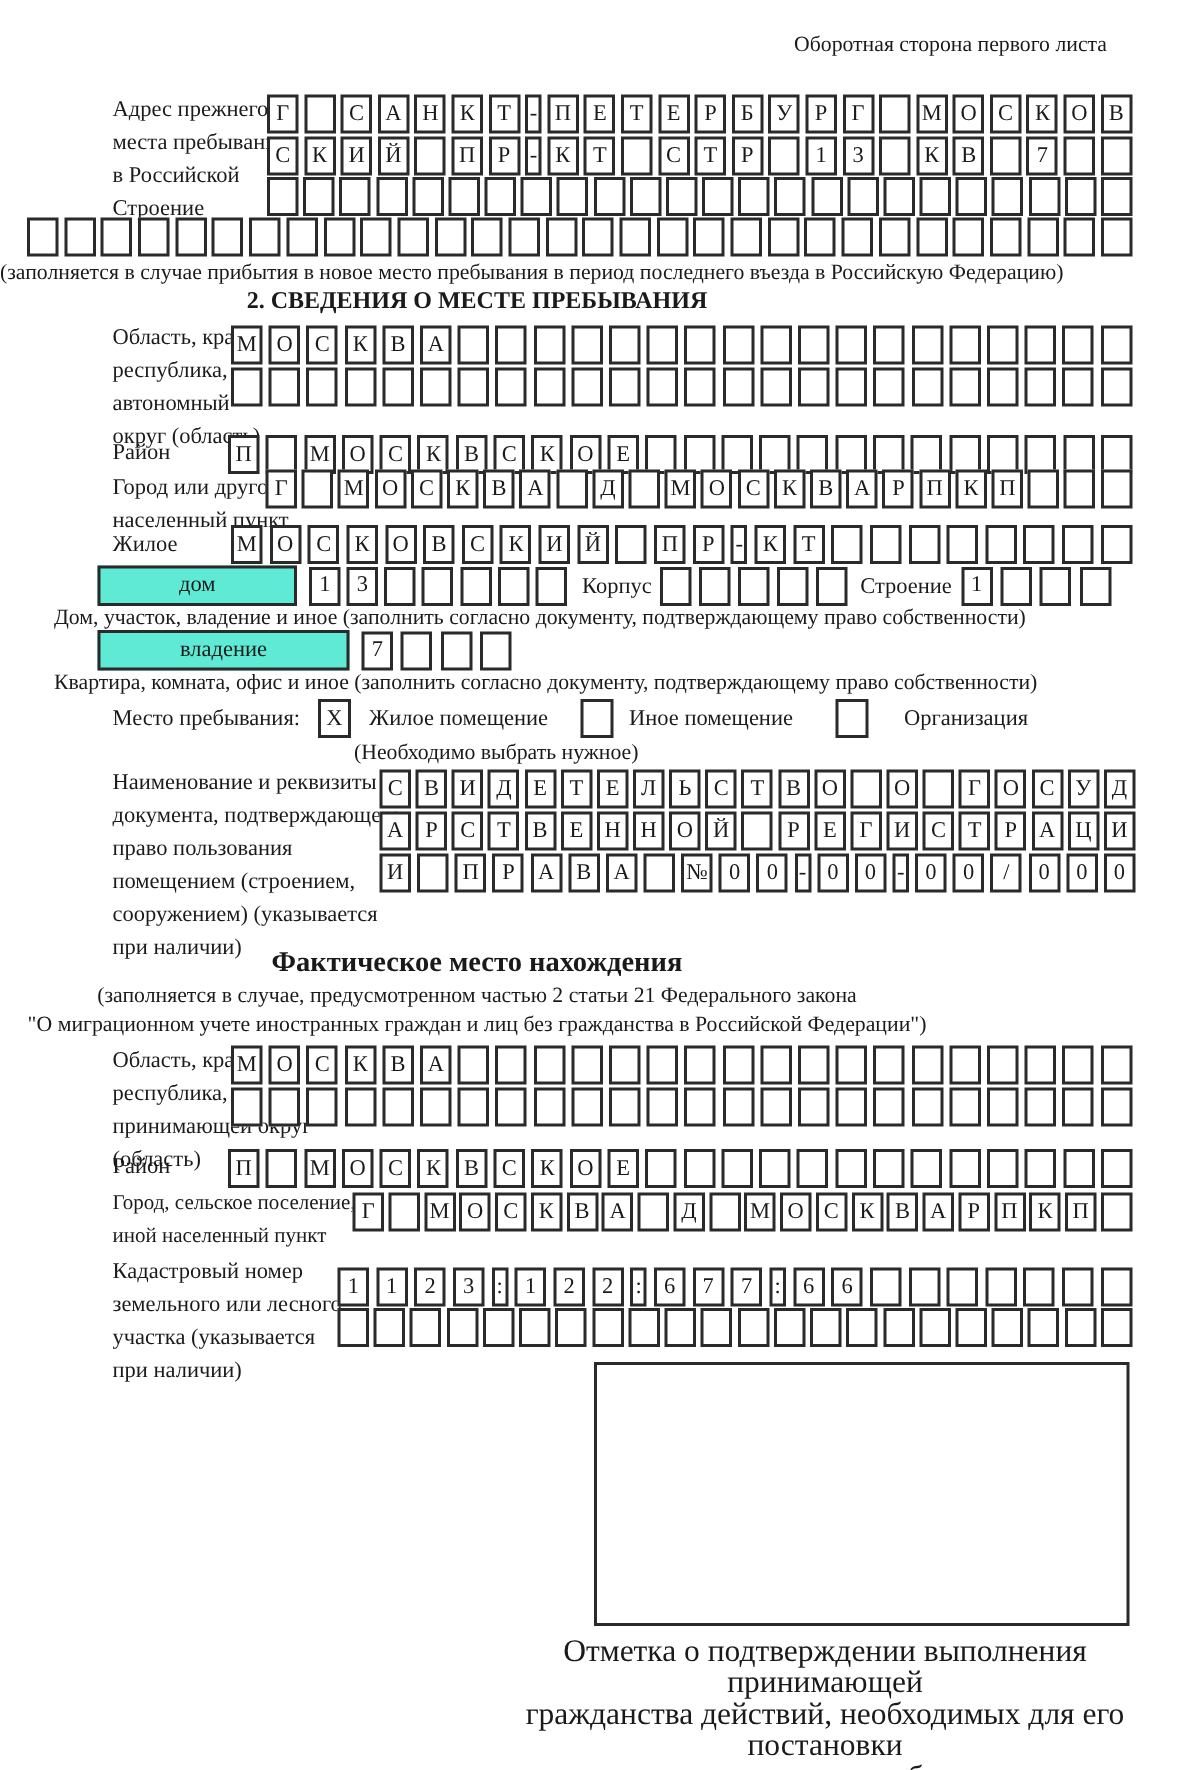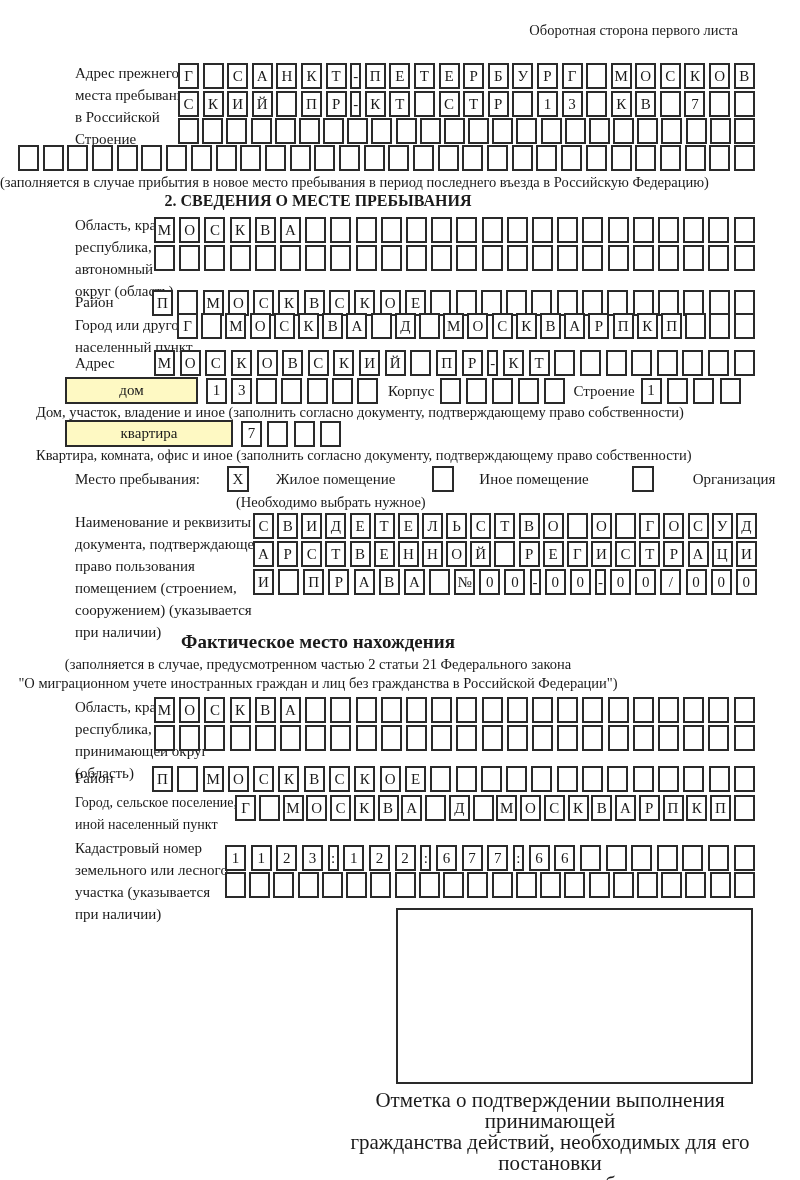--- a/index.html
+++ b/index.html
@@ -10,21 +10,21 @@
   .cell{width:21px;height:26px;border:2px solid #2a2a2a;box-sizing:border-box;
         display:flex;align-items:center;justify-content:center;
         font-size:15px;line-height:1;background:#fff;flex:0 0 auto;}
   .cell.narrow{width:11px;}
   .label{font-size:15px;line-height:22px;}
   .label div{white-space:nowrap;}
   .caption{font-size:14.5px;white-space:nowrap;}
   .center{width:636px;text-align:center;left:0;}
   .title{font-weight:bold;font-size:16px;}
   .namedbox{border:2px solid #2a2a2a;box-sizing:border-box;height:27px;
-        display:flex;align-items:center;justify-content:center;font-size:15px;background:#fef9c3;}
+        display:flex;align-items:center;justify-content:center;font-size:15px;background:#5eead4;}
   .inline-flex{display:flex;align-items:center;}
   .stampbox{border:2px solid #2a2a2a;box-sizing:border-box;background:#fff;}
   .stampcap div{font-size:21px;line-height:21px;}
 </style>
 </head>
 <body>
 
 <div id="page">
 
   <div class="abs caption" style="top:22px;right:62px;">Оборотная сторона первого листа</div>
@@ -260,21 +260,21 @@
       <div class="cell">А</div>
       <div class="cell">Р</div>
       <div class="cell">П</div>
       <div class="cell">К</div>
       <div class="cell">П</div>
       <div class="cell"></div>
       <div class="cell"></div>
       <div class="cell"></div>
     </div>
 
-  <div class="abs label" style="left:75px;top:352px;">Адрес</div>
+  <div class="abs label" style="left:75px;top:352px;">Жилое</div>
   <div class="row" style="left:154px;top:350px;width:601px;">
       <div class="cell">М</div>
       <div class="cell">О</div>
       <div class="cell">С</div>
       <div class="cell">К</div>
       <div class="cell">О</div>
       <div class="cell">В</div>
       <div class="cell">С</div>
       <div class="cell">К</div>
       <div class="cell">И</div>
@@ -318,31 +318,31 @@
     <div style="display:flex;justify-content:space-between;width:100px;">
         <div class="cell">1</div>
         <div class="cell"></div>
         <div class="cell"></div>
         <div class="cell"></div>
       </div>
   </div>
   <div class="abs caption" style="left:36px;top:404px;">Дом, участок, владение и иное (заполнить согласно документу, подтверждающему право собственности)</div>
 
   <div class="abs inline-flex" style="left:65px;top:420px;">
-    <div class="namedbox" style="width:168px;margin-right:8px;">квартира</div>
+    <div class="namedbox" style="width:168px;margin-right:8px;">владение</div>
     <div style="display:flex;justify-content:space-between;width:100px;">
         <div class="cell">7</div>
         <div class="cell"></div>
         <div class="cell"></div>
         <div class="cell"></div>
       </div>
   </div>
   <div class="abs caption" style="left:36px;top:447px;">Квартира, комната, офис и иное (заполнить согласно документу, подтверждающему право собственности)</div>
 
-  <div class="abs inline-flex" style="left:75px;top:466px;height:26px;gap:15px;">
+  <div class="abs inline-flex" style="left:75px;top:466px;height:26px;">
     <div class="label" style="margin-right:12px;">Место пребывания:</div>
     <div class="cell" style="width:22px;margin-right:12px;">X</div>
     <div class="label" style="margin-right:22px;">Жилое помещение</div>
     <div class="cell" style="width:22px;margin-right:10px;"></div>
     <div class="label" style="margin-right:28px;">Иное помещение</div>
     <div class="cell" style="width:22px;margin-right:24px;"></div>
     <div class="label">Организация</div>
   </div>
   <div class="abs caption" style="left:236px;top:494px;">(Необходимо выбрать нужное)</div>
 

